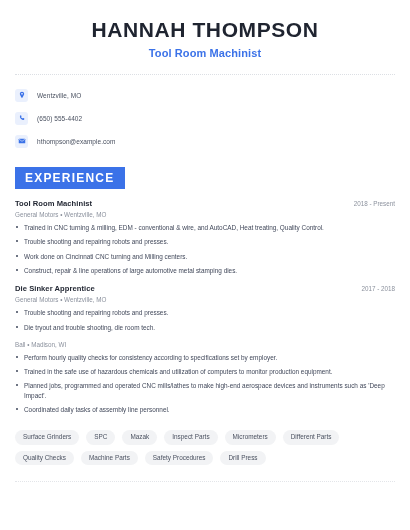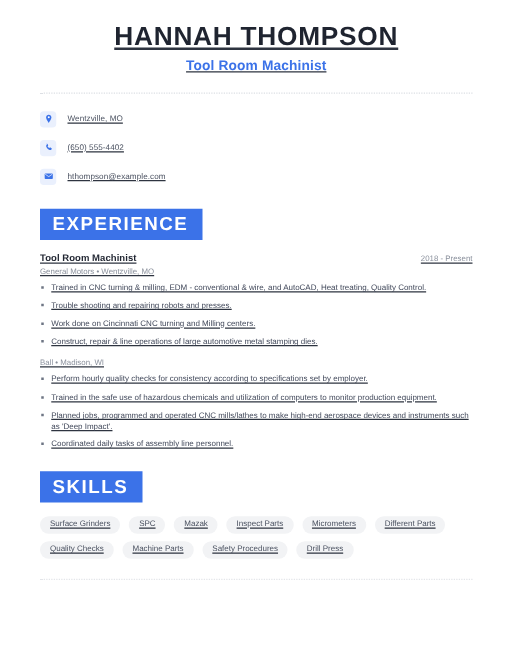--- a/index.html
+++ b/index.html
@@ -11,23 +11,22 @@
     height: 530px;
     background: #ffffff;
     font-family: "Liberation Sans", sans-serif;
     color: #2e3440;
     overflow: hidden;
   }
   .page {
     width: 410px;
     height: 386px;
     box-sizing: border-box;
-    padding: 0 32px;
+    padding: 0 15px;
     position: relative;
-    text-decoration: underline;
   }
 
   
   .header {
     padding-top: 18px;
     text-align: center;
   }
   .full-name {
     font-size: 21px;
     font-weight: bold;
@@ -77,21 +76,21 @@
     font-size: 6.5px;
     color: #4a5160;
     letter-spacing: 0.05px;
   }
 
   
   .section-tag {
     display: inline-block;
     background: #3b72e8;
     color: #ffffff;
-    font-size: 15px;
+    font-size: 12px;
     font-weight: bold;
     letter-spacing: 1.2px;
     padding: 4px 11px 4px 10px;
   }
   .section-experience { margin-top: 18px; }
   .section-skills { margin-top: 16px; }
 
   
   .jobs { margin-top: 10px; }
   .job { margin-bottom: 9px; }
@@ -220,36 +219,46 @@
         </div>
         <div class="job-org">General Motors  •  Wentzville, MO</div>
         <ul class="bullets">
           <li>Trained in CNC turning &amp; milling, EDM - conventional &amp; wire, and AutoCAD, Heat treating, Quality Control.</li>
           <li>Trouble shooting and repairing robots and presses.</li>
           <li>Work done on Cincinnati CNC turning and Milling centers.</li>
           <li>Construct, repair &amp; line operations of large automotive metal stamping dies.</li>
         </ul>
       </div>
 
+      <div class="job">
+        <div class="job-head">
+          <span class="job-role">Die Sinker Apprentice</span>
+          <span class="job-dates">2017 - 2018</span>
+        </div>
+        <div class="job-org">General Motors  •  Wentzville, MO</div>
+        <ul class="bullets">
+          <li>Trouble shooting and repairing robots and presses.</li>
+          <li>Die tryout and trouble shooting, die room tech.</li>
+        </ul>
+      </div>
 
       <div class="job">
         <div class="job-org">Ball  •  Madison, WI</div>
         <ul class="bullets">
           <li>Perform hourly quality checks for consistency according to specifications set by employer.</li>
           <li>Trained in the safe use of hazardous chemicals and utilization of computers to monitor production equipment.</li>
           <li>Planned jobs, programmed and operated CNC mills/lathes to make high-end aerospace devices and instruments such as 'Deep Impact'.</li>
           <li>Coordinated daily tasks of assembly line personnel.</li>
         </ul>
       </div>
 
     </div>
   </div>
 
   <div class="section-skills">
-    <span class="section-tag">SKILLS</span>
 
     <div class="skills-wrap">
       <span class="skill-pill">Surface Grinders</span>
       <span class="skill-pill">SPC</span>
       <span class="skill-pill">Mazak</span>
       <span class="skill-pill">Inspect Parts</span>
       <span class="skill-pill">Micrometers</span>
       <span class="skill-pill">Different Parts</span>
       <span class="skill-pill">Quality Checks</span>
       <span class="skill-pill">Machine Parts</span>

